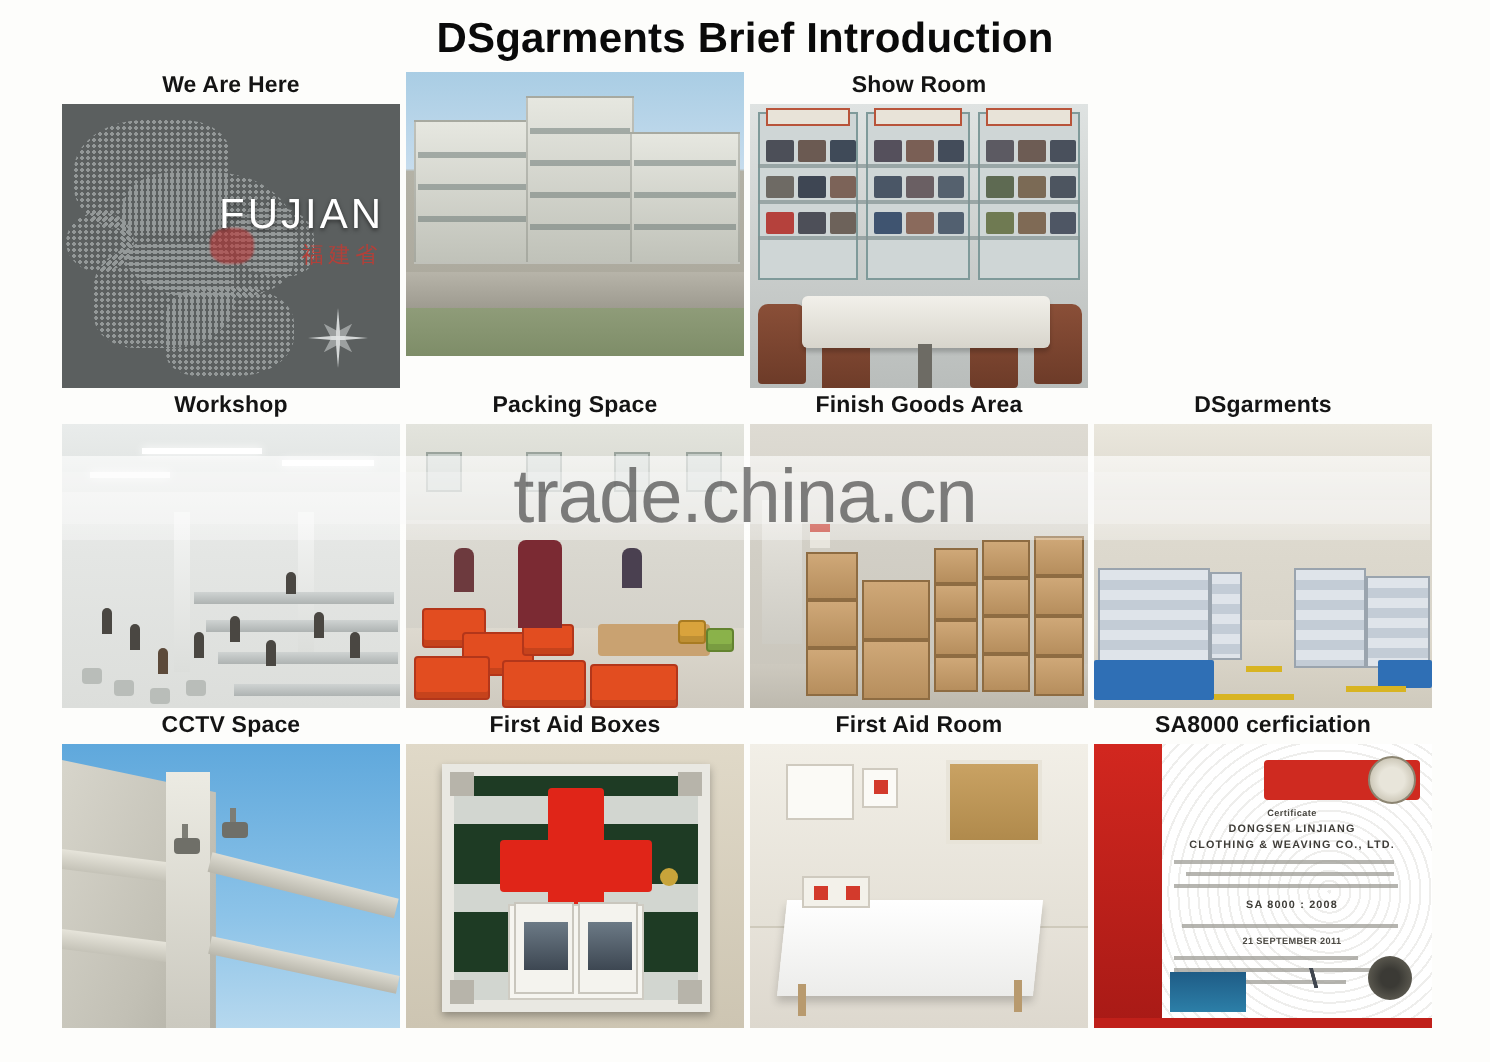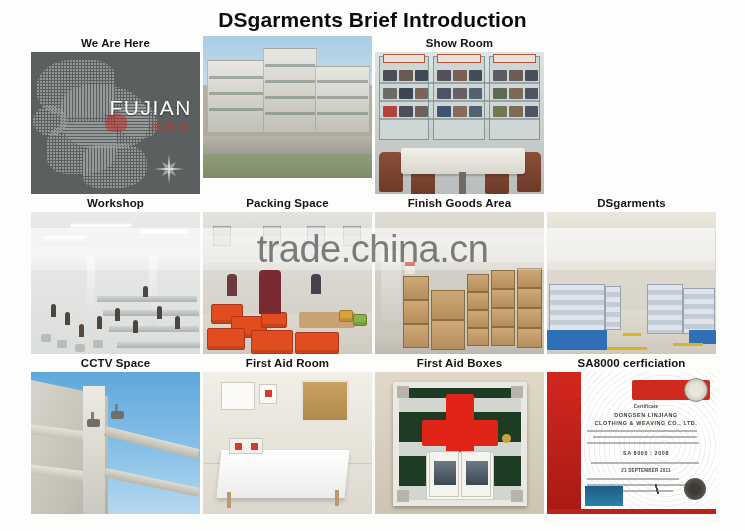--- a/index.html
+++ b/index.html
@@ -725,39 +725,20 @@
           <div class="beam" style="left:74px; top:54px; width:96px; height:10px; transform:rotate(14deg);"></div>
           <div class="beam" style="left:74px; top:96px; width:96px; height:9px; transform:rotate(12deg);"></div>
           <div class="cambracket" style="left:60px; top:40px;"></div>
           <div class="cam" style="left:56px; top:47px;"></div>
           <div class="cambracket" style="left:84px; top:32px;"></div>
           <div class="cam" style="left:80px; top:39px;"></div>
         </div>
       </div>
 
       <div class="cell">
-        <div class="caption">First Aid Room</div>
-        <div class="photo p-far">
-          <div class="frwall"></div>
-          <div class="poster"></div>
-          <div class="postercross">
-            <div class="kitcross" style="left:5px; top:5px;"></div>
-          </div>
-          <div class="board"></div>
-          <div class="bed"></div>
-          <div class="bedlegs" style="left:24px;  top:120px;"></div>
-          <div class="bedlegs" style="left:132px; top:118px;"></div>
-          <div class="kit">
-            <div class="kitcross" style="left:5px;"></div>
-            <div class="kitcross" style="left:21px;"></div>
-          </div>
-        </div>
-      </div>
-
-      <div class="cell">
         <div class="caption">First Aid  Boxes</div>
         <div class="photo p-fab">
           <div class="cabinet">
             <div class="glassband" style="top:10px;"></div>
             <div class="glassband" style="top:54px;"></div>
             <div class="glassband" style="top:98px;"></div>
             <div class="crossv"></div>
             <div class="crossh"></div>
             <div class="lock"></div>
             <div class="corner" style="left:-2px;  top:-2px;"></div>
@@ -770,20 +751,39 @@
               </div>
               <div class="idcard" style="left:34px;">
                 <div class="idphoto"></div>
               </div>
             </div>
           </div>
         </div>
       </div>
 
       <div class="cell">
+        <div class="caption">First Aid Room</div>
+        <div class="photo p-far">
+          <div class="frwall"></div>
+          <div class="poster"></div>
+          <div class="postercross">
+            <div class="kitcross" style="left:5px; top:5px;"></div>
+          </div>
+          <div class="board"></div>
+          <div class="bed"></div>
+          <div class="bedlegs" style="left:24px;  top:120px;"></div>
+          <div class="bedlegs" style="left:132px; top:118px;"></div>
+          <div class="kit">
+            <div class="kitcross" style="left:5px;"></div>
+            <div class="kitcross" style="left:21px;"></div>
+          </div>
+        </div>
+      </div>
+
+      <div class="cell">
         <div class="caption">SA8000 cerficiation</div>
         <div class="photo p-cert">
           <div class="guilloche"></div>
           <div class="redband"></div>
           <div class="seal"></div>
           <div class="sealcircle"></div>
           <div class="ctitle" style="top:32px;">Certificate</div>
           <div class="csub" style="top:40px;">DONGSEN LINJIANG</div>
           <div class="csub" style="top:48px;">CLOTHING &amp; WEAVING CO., LTD.</div>
           <div class="ctext" style="top:58px; width:110px;"></div>

